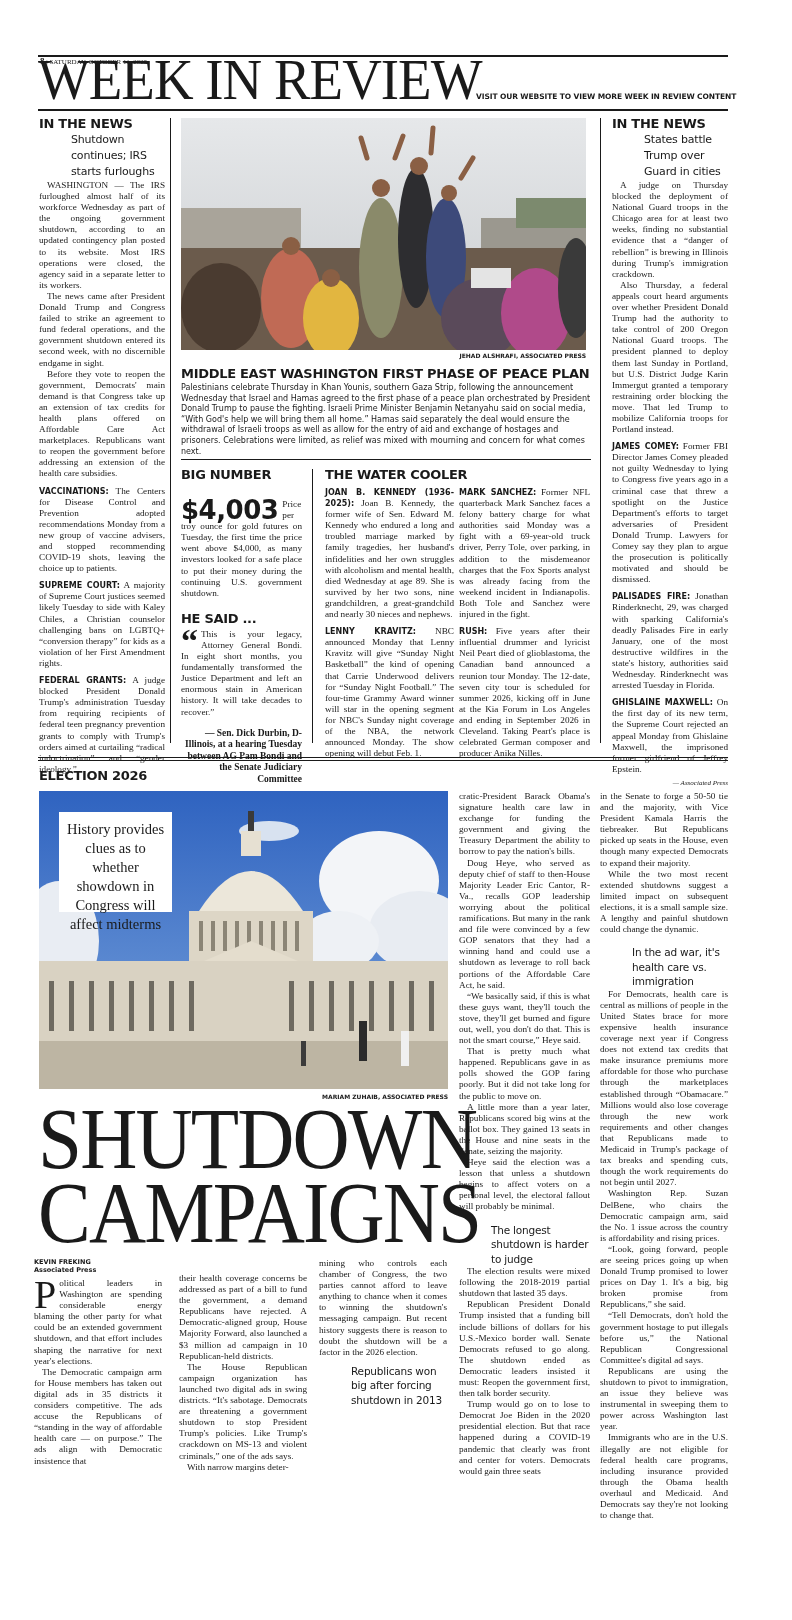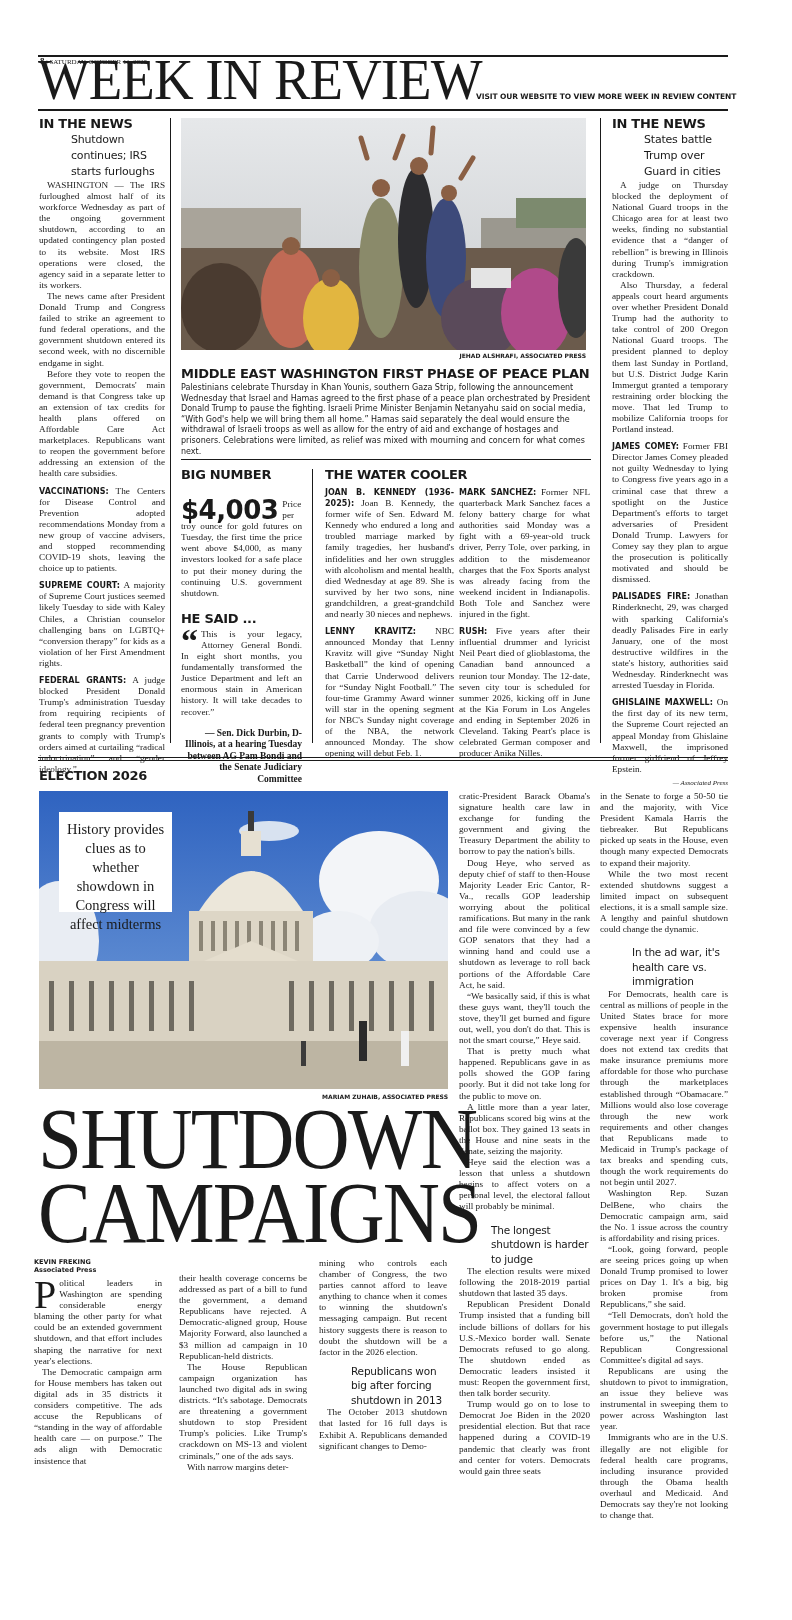--- a/index.html
+++ b/index.html
@@ -223,23 +223,20 @@
   <p class="noind">their health coverage concerns be addressed as part of a bill to fund the government, a demand Republicans have rejected. A Democratic-aligned group, House Majority Forward, also launched a $3 million ad campaign in 10 Republican-held districts.</p>
   <p>The House Republican campaign organization has launched two digital ads in swing districts. “It's sabotage. Democrats are threatening a government shutdown to stop President Trump's policies. Like Trump's crackdown on MS-13 and violent criminals,” one of the ads says.</p>
   <p>With narrow margins deter-</p>
 </div>
 
 <div class="abs" style="left:319px;top:1258px;width:128px;">
   <div class="body">
     <p class="noind">mining who controls each chamber of Congress, the two parties cannot afford to leave anything to chance when it comes to winning the shutdown's messaging campaign. But recent history suggests there is reason to doubt the shutdown will be a factor in the 2026 election.</p>
   </div>
   <div class="hed" style="margin-top:6px;font-size:10.5px;line-height:14.5px;">Republicans won big after forcing shutdown in 2013</div>
-  <div class="body">
-    <p>The October 2013 shutdown that lasted for 16 full days is Exhibit A. Republicans demanded significant changes to Demo-</p>
-  </div>
 </div>
 
 <div class="abs" style="left:459px;top:791px;width:131px;">
   <div class="body">
     <p class="noind">cratic-President Barack Obama's signature health care law in exchange for funding the government and giving the Treasury Department the ability to borrow to pay the nation's bills.</p>
     <p>Doug Heye, who served as deputy chief of staff to then-House Majority Leader Eric Cantor, R-Va., recalls GOP leadership worrying about the political ramifications. But many in the rank and file were convinced by a few GOP senators that they had a winning hand and could use a shutdown as leverage to roll back portions of the Affordable Care Act, he said.</p>
     <p>“We basically said, if this is what these guys want, they'll touch the stove, they'll get burned and figure out, well, you don't do that. This is not the smart course,” Heye said.</p>
     <p>That is pretty much what happened. Republicans gave in as polls showed the GOP faring poorly. But it did not take long for the public to move on.</p>
     <p>A little more than a year later, Republicans scored big wins at the ballot box. They gained 13 seats in the House and nine seats in the Senate, seizing the majority.</p>
     <p>Heye said the election was a lesson that unless a shutdown begins to affect voters on a personal level, the electoral fallout will probably be minimal.</p>

